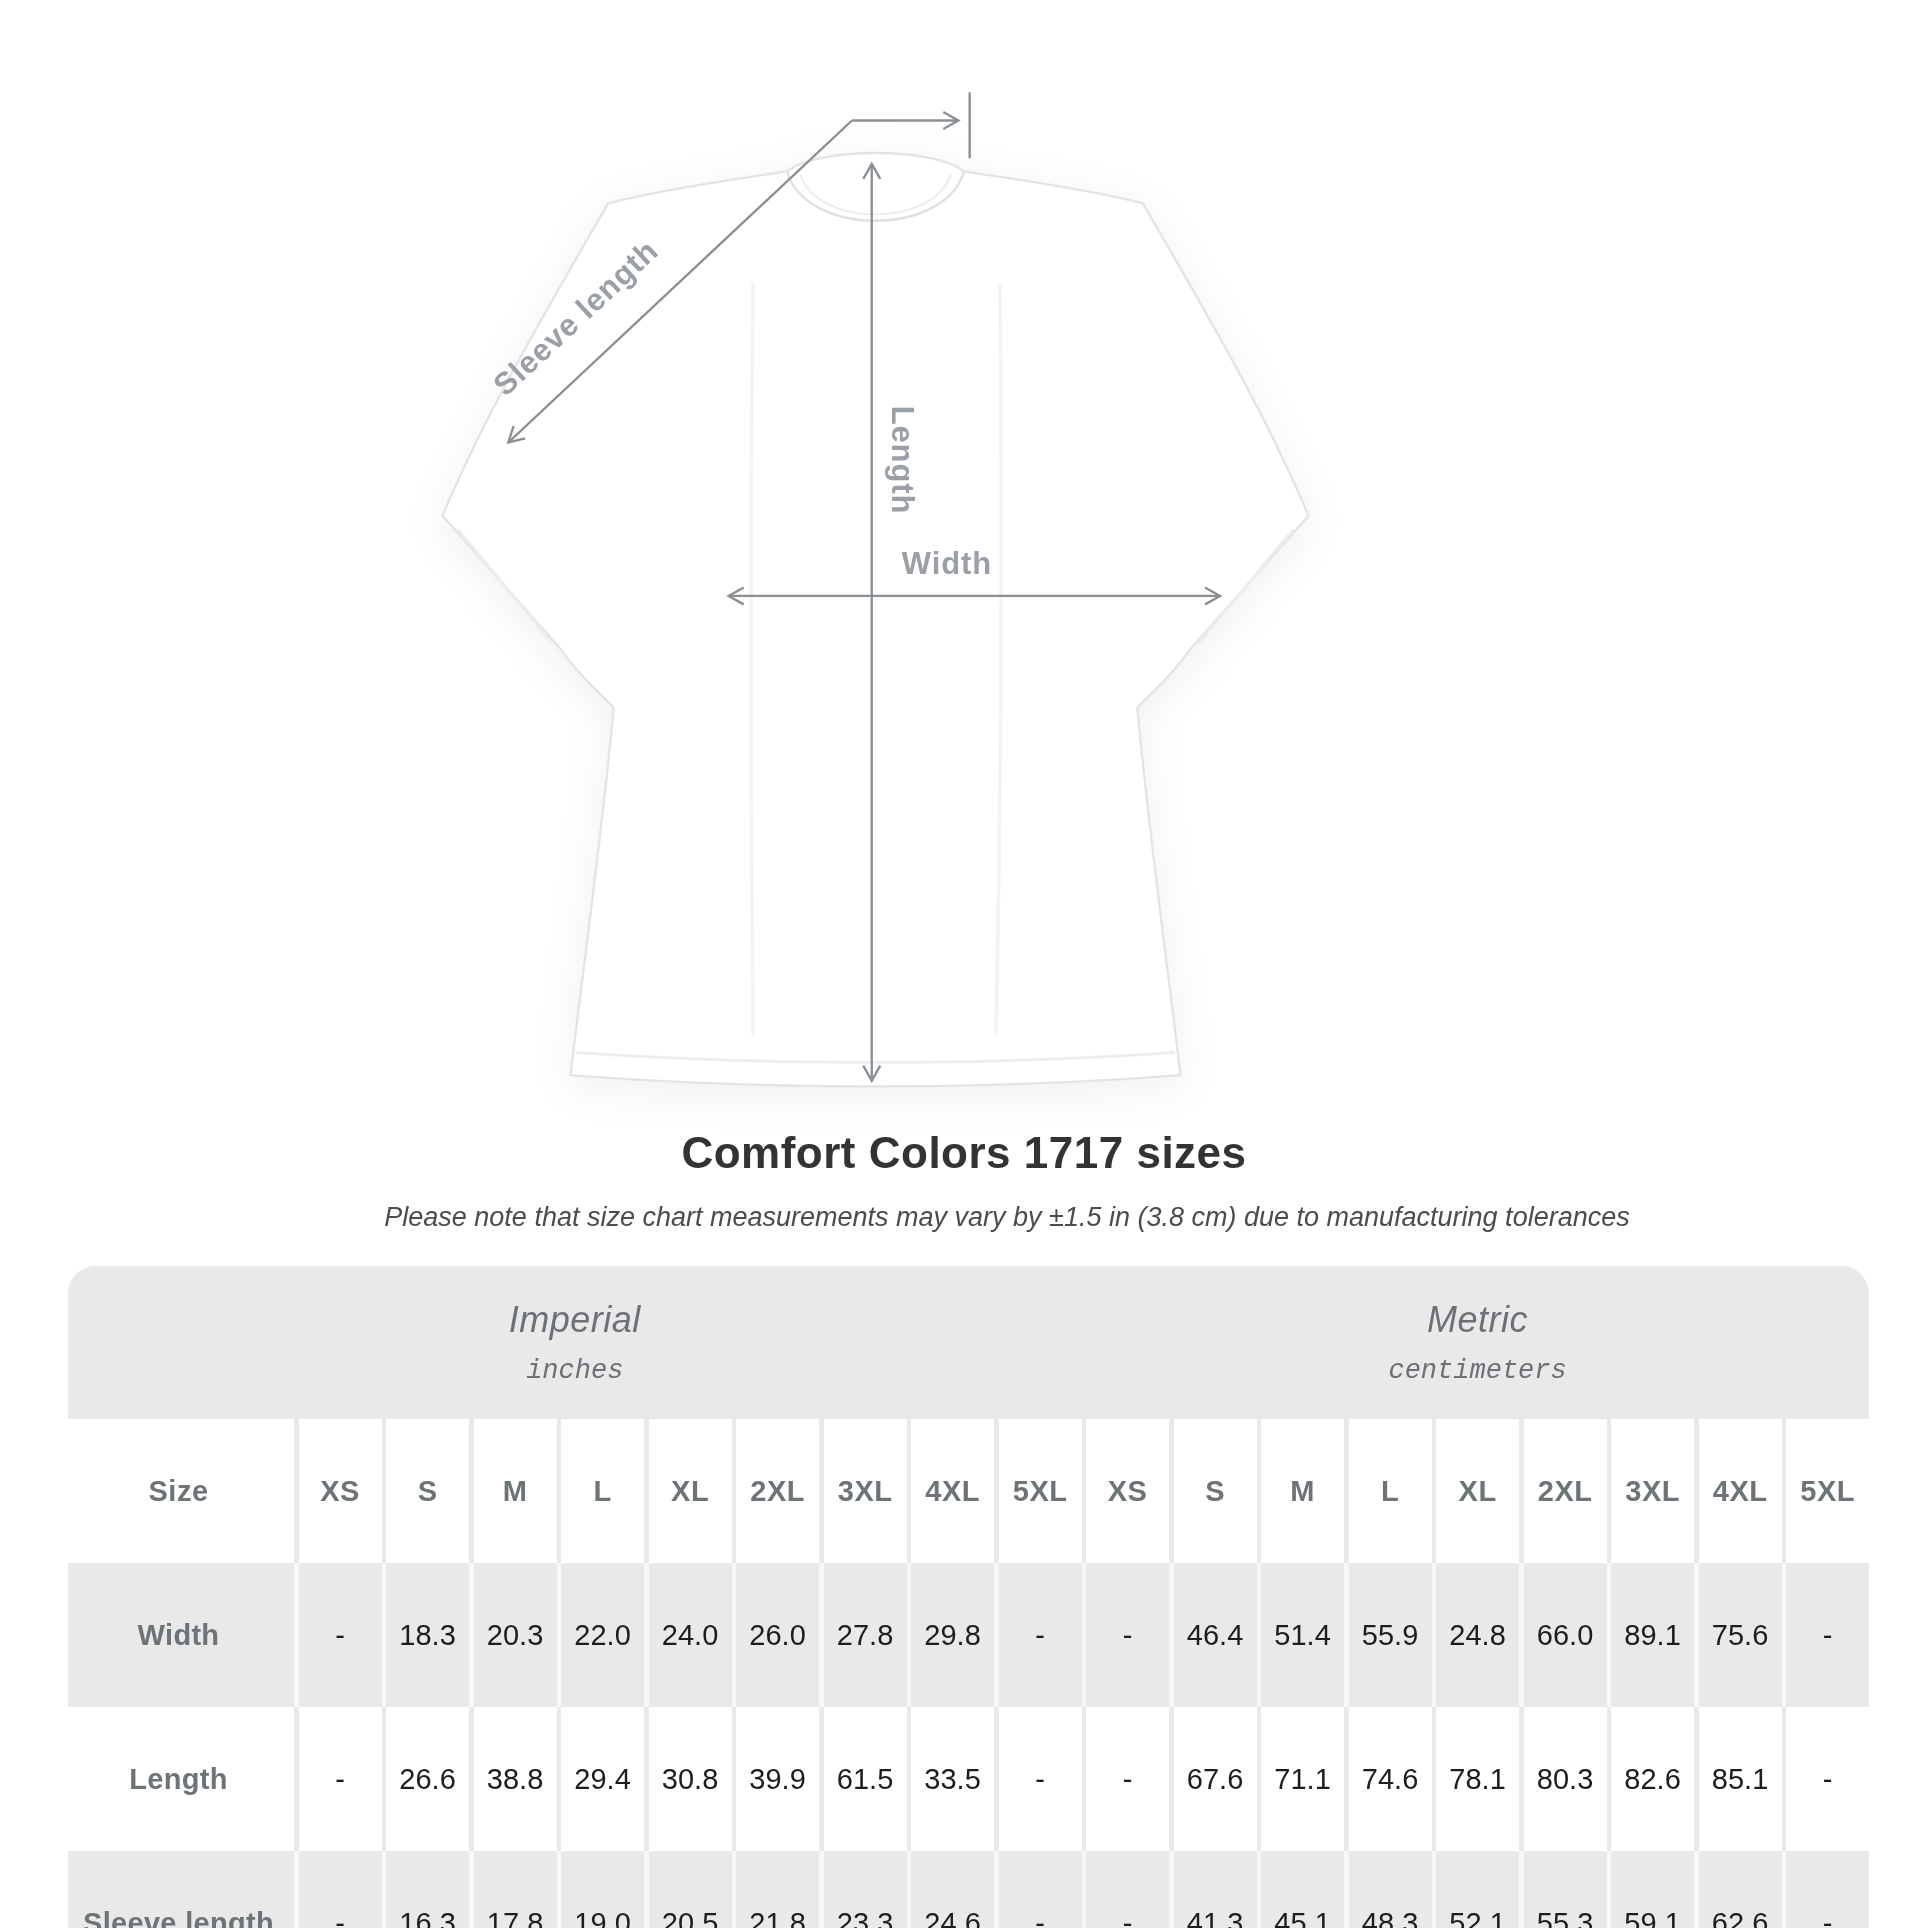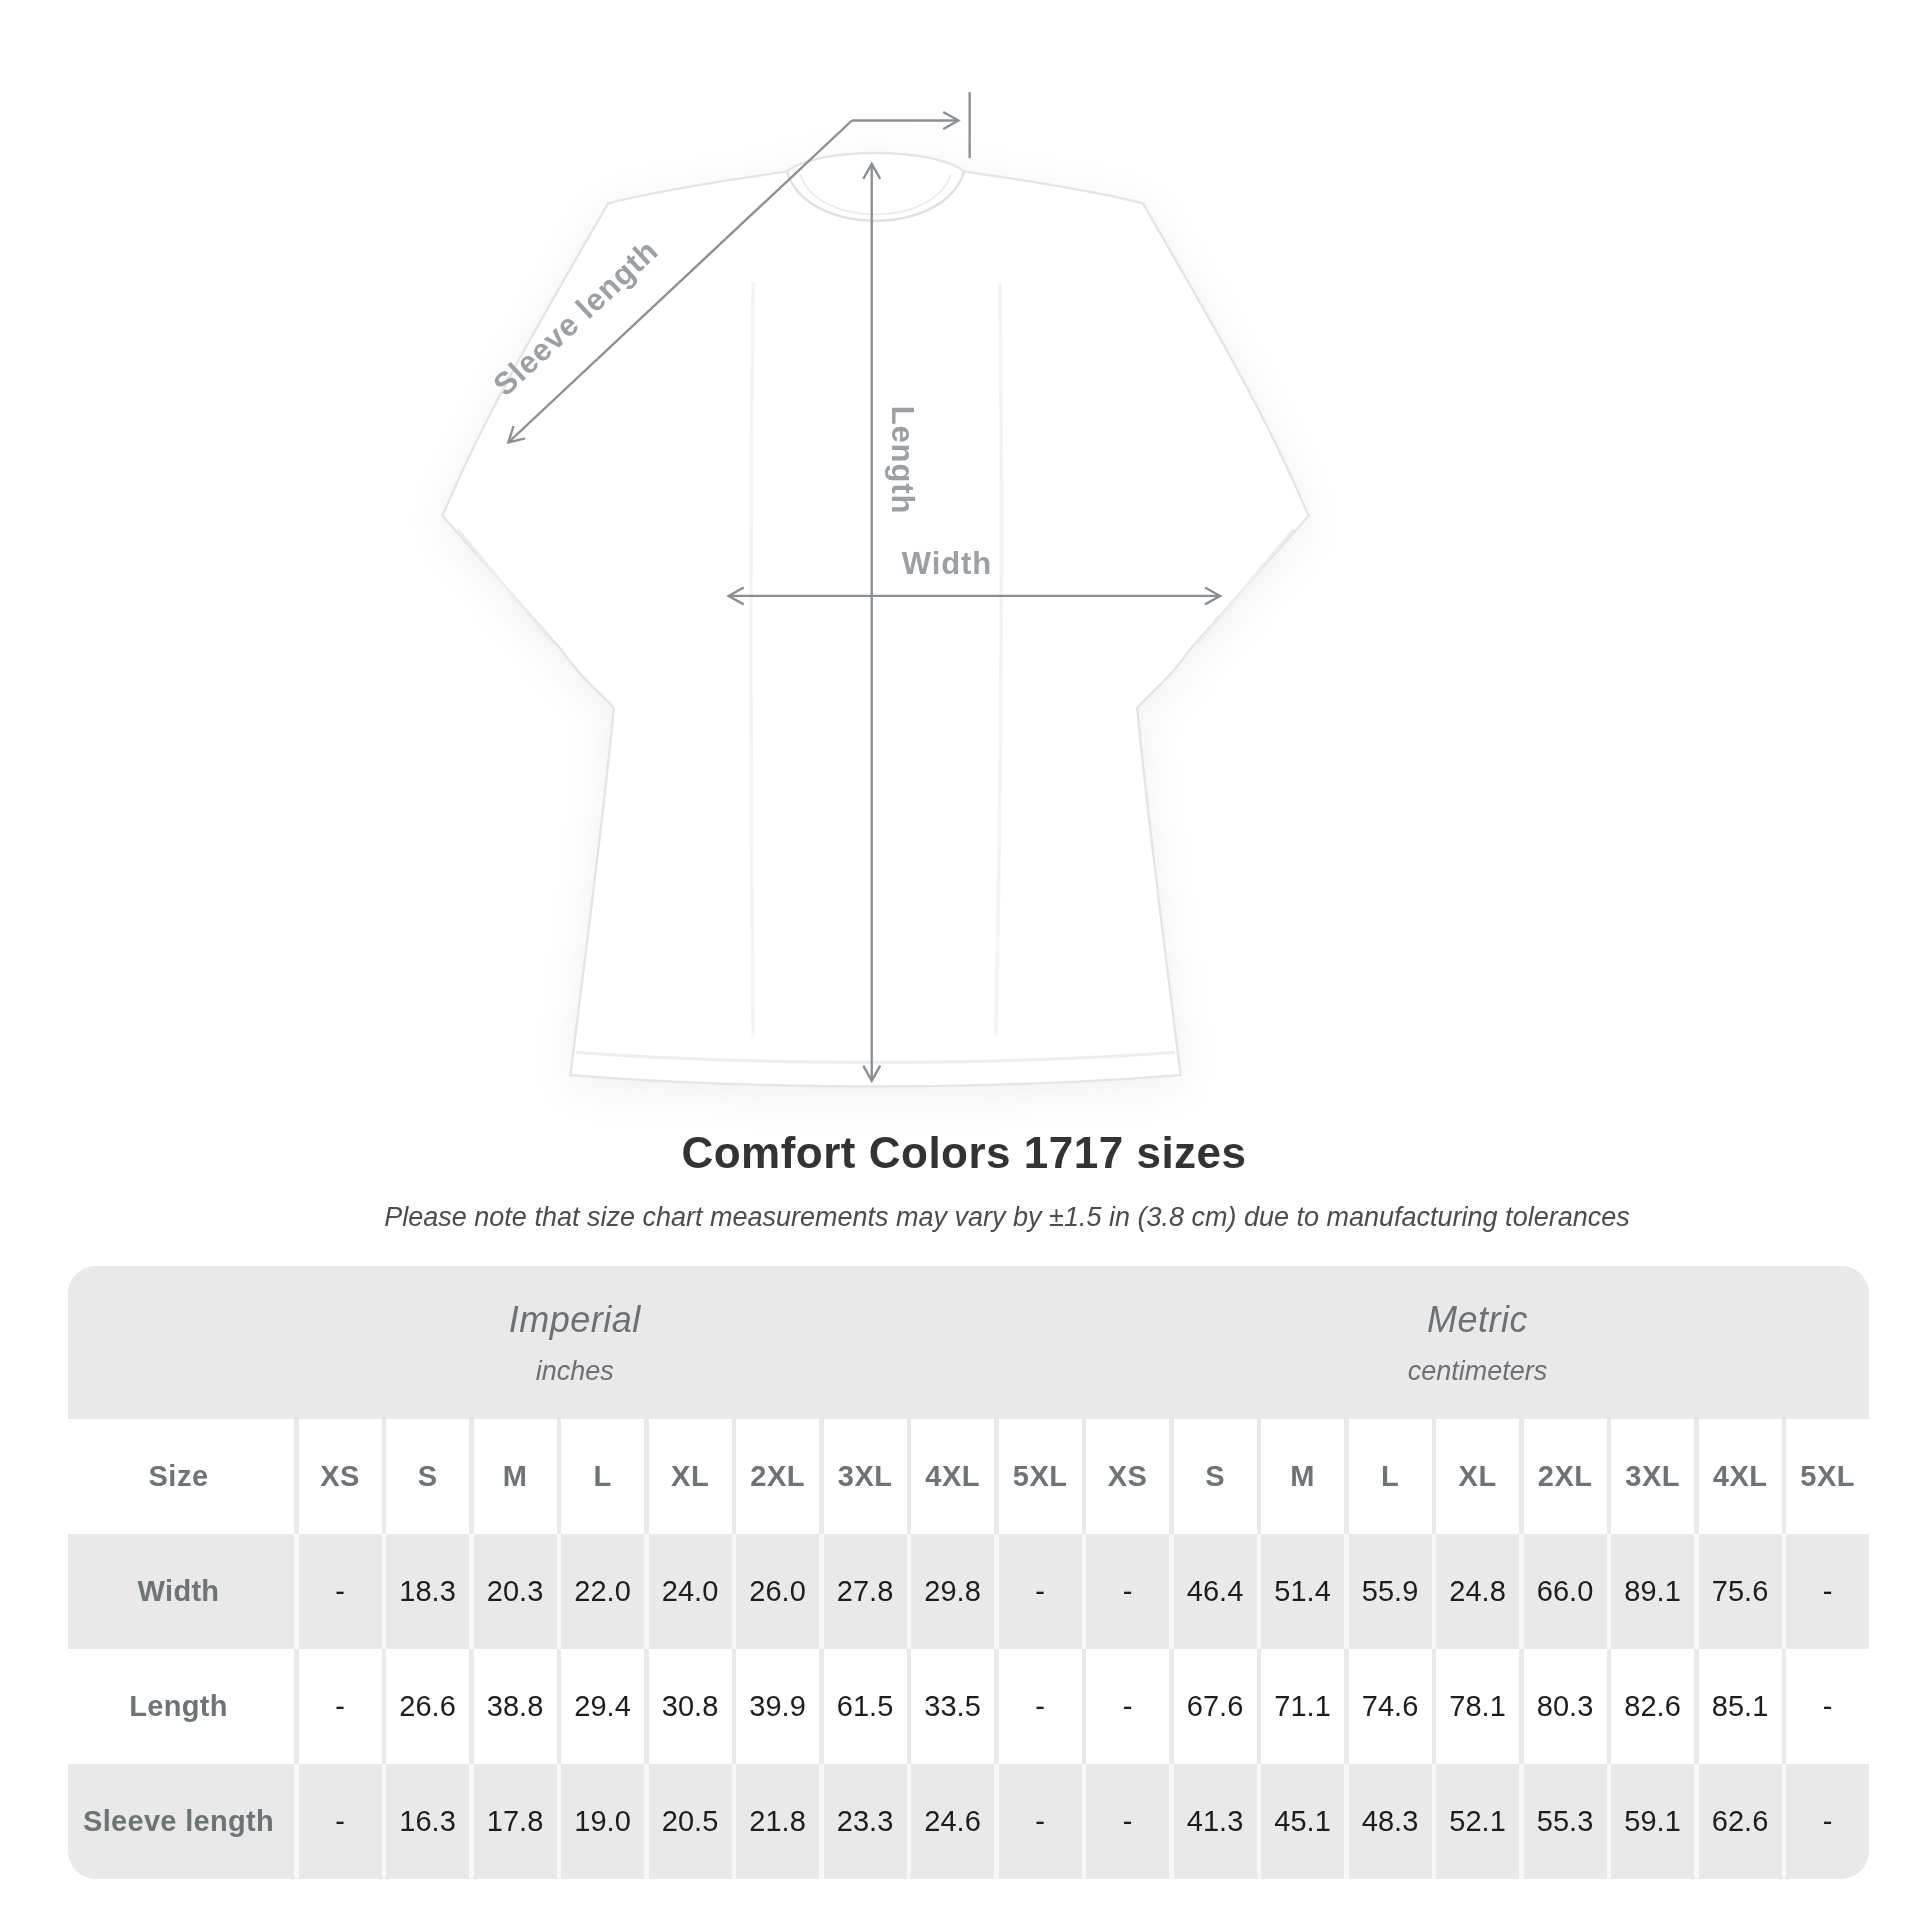--- a/index.html
+++ b/index.html
@@ -21,23 +21,23 @@
             font-size:27px;font-style:italic;color:#4c4c4c;padding-left:43px;}
 
   
   .size-table{position:absolute;left:68px;top:1266px;width:1801px;border-radius:28px;overflow:hidden;}
   .band{display:grid;grid-template-columns:226px repeat(18,1fr);column-gap:4.7px;
         background:#e9e9e9;height:153px;}
   .band-cell{display:flex;flex-direction:column;align-items:center;justify-content:center;gap:15px;background:#e9e9e9;}
   .band-imperial{grid-column:1/11;}
   .band-metric{grid-column:11/20;}
   .band-name{font-size:36px;font-weight:normal;font-style:italic;color:#6b7176;letter-spacing:0.5px;}
-  .band-unit{font-size:27px;font-style:italic;color:#6b7176;}
+  .band-unit{font-size:27px;font-style:italic;color:#6b7176;font-family:Liberation Mono, monospace;}
 
-  .t-row{display:grid;grid-template-columns:226px repeat(18,1fr);column-gap:4.7px;height:115px;}
+  .t-row{display:grid;grid-template-columns:226px repeat(18,1fr);column-gap:4.7px;height:144px;}
   .row-white{background:#e9e9e9;}          
   .row-white .cell{background:#ffffff;}
   .row-gray{background:#f7f7f7;}           
   .row-gray .cell{background:#e9e9e9;}
   .cell{display:flex;align-items:center;justify-content:center;font-size:29px;color:#1d1d1d;}
   .cell.head{font-weight:bold;color:#6d7478;letter-spacing:0.5px;}
   .label-cell{font-weight:bold;color:#6d7478;border-right:5.6px solid transparent;background-clip:padding-box;
               letter-spacing:0.3px;}
 </style>
 </head>

